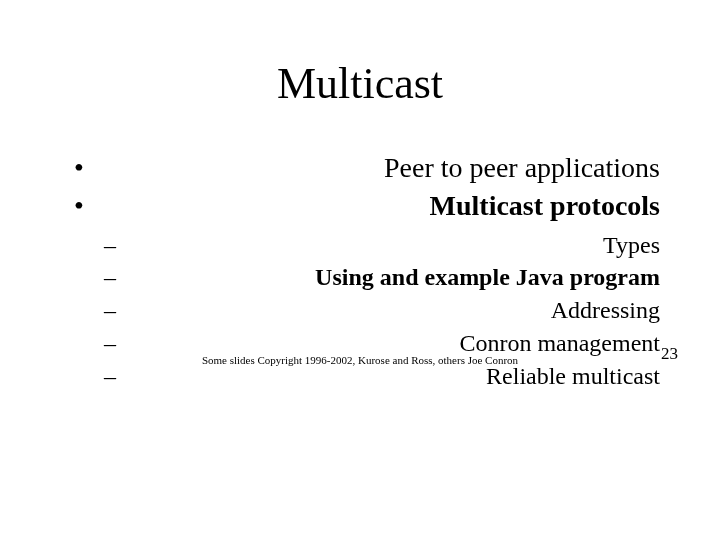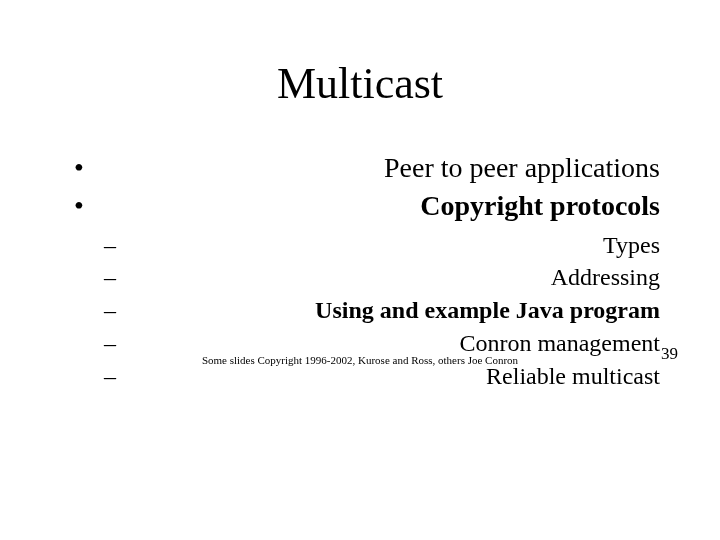--- a/index.html
+++ b/index.html
@@ -85,37 +85,37 @@
 
 <div class="slide">
 
   <div class="title">Multicast</div>
 
   <div class="body">
     <div class="lvl1">
       <span>Peer to peer applications</span>
     </div>
     <div class="lvl1">
-      <span class="bold">Copyright protocols</span>
+      <span class="bold">Multicast protocols</span>
     </div>
     <div class="sub">
       <div class="lvl2">
         <span>Types</span>
       </div>
       <div class="lvl2">
-        <span>Addressing</span>
+        <span class="bold">Using and example Java program</span>
       </div>
       <div class="lvl2">
-        <span class="bold">Using and example Java program</span>
+        <span>Addressing</span>
       </div>
       <div class="lvl2">
         <span>Conron management</span>
       </div>
       <div class="lvl2">
         <span>Reliable multicast</span>
       </div>
     </div>
   </div>
 
   <div class="footer">Some slides Copyright 1996-2002, Kurose and Ross, others Joe Conron</div>
-  <div class="pagenum">39</div>
+  <div class="pagenum">23</div>
 
 </div>
 
 </body></html>

